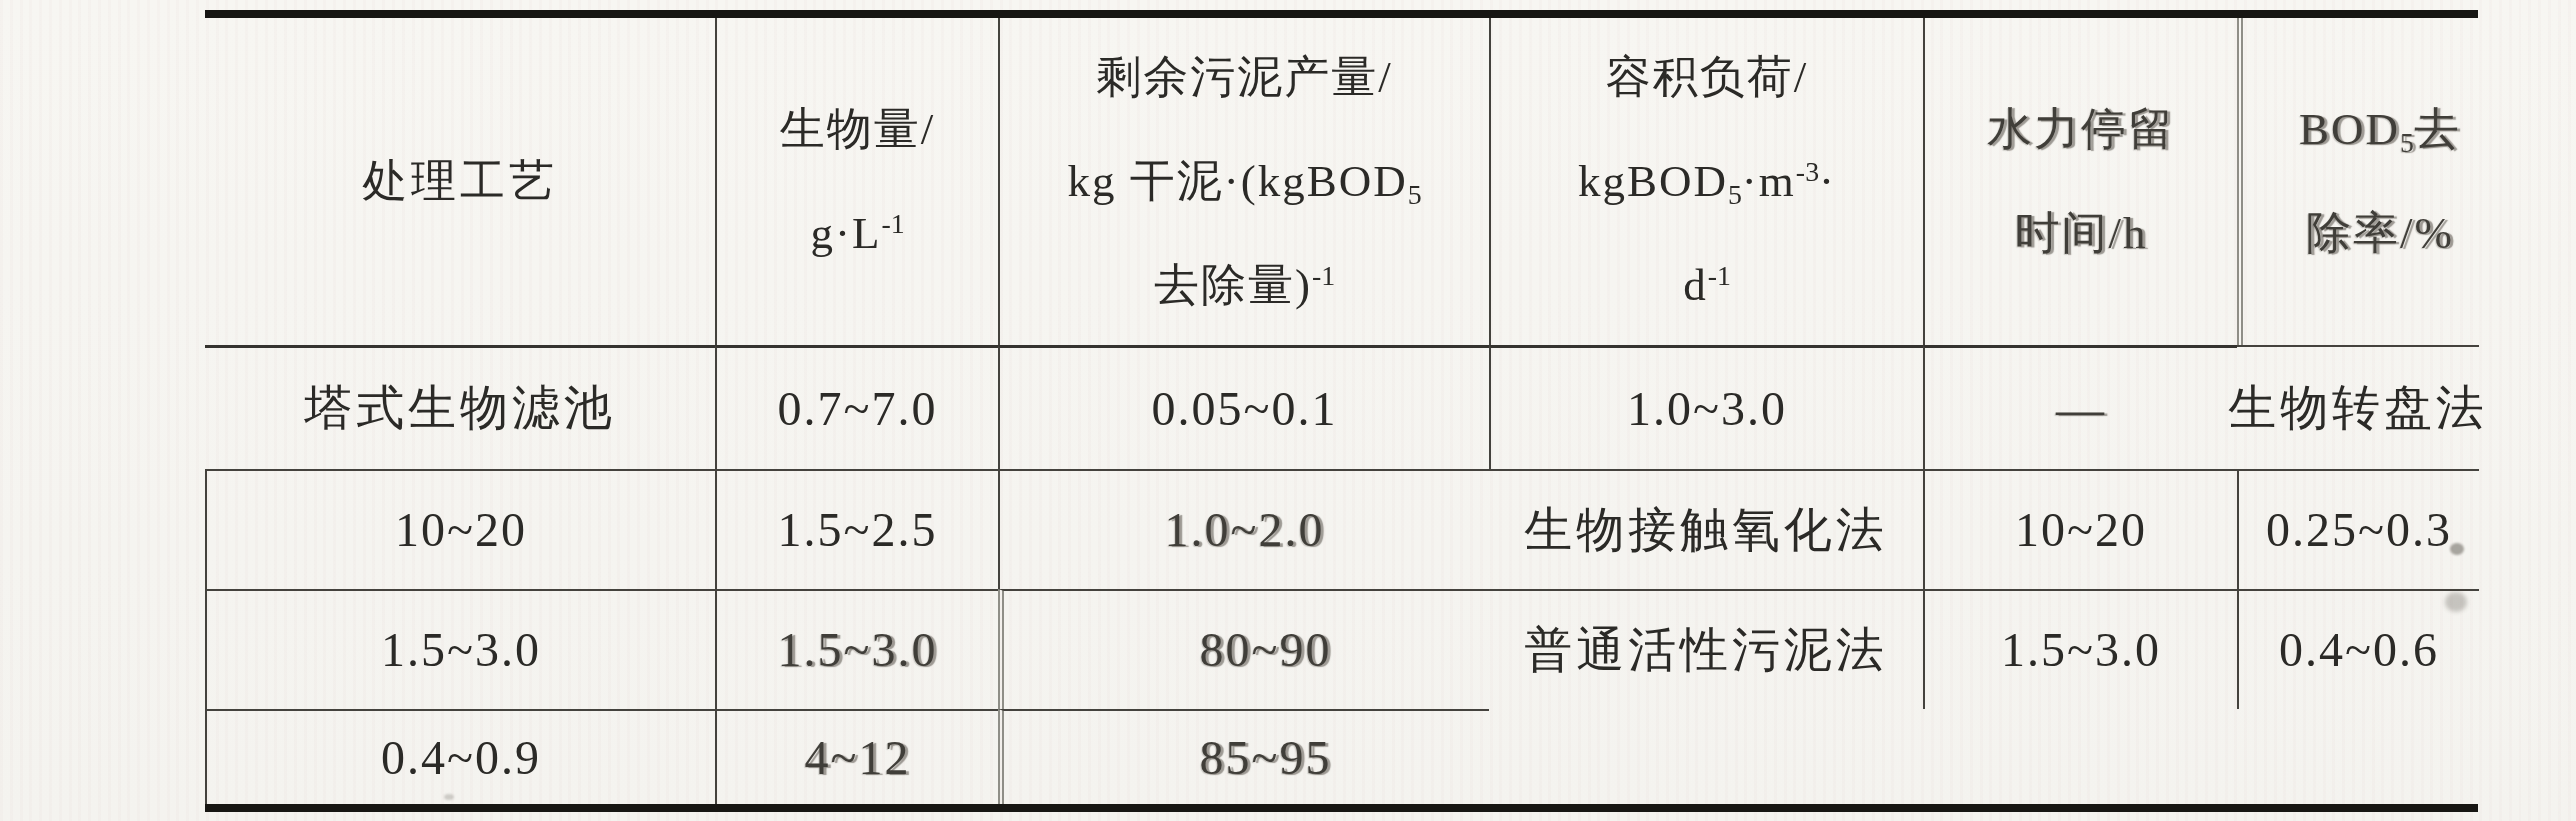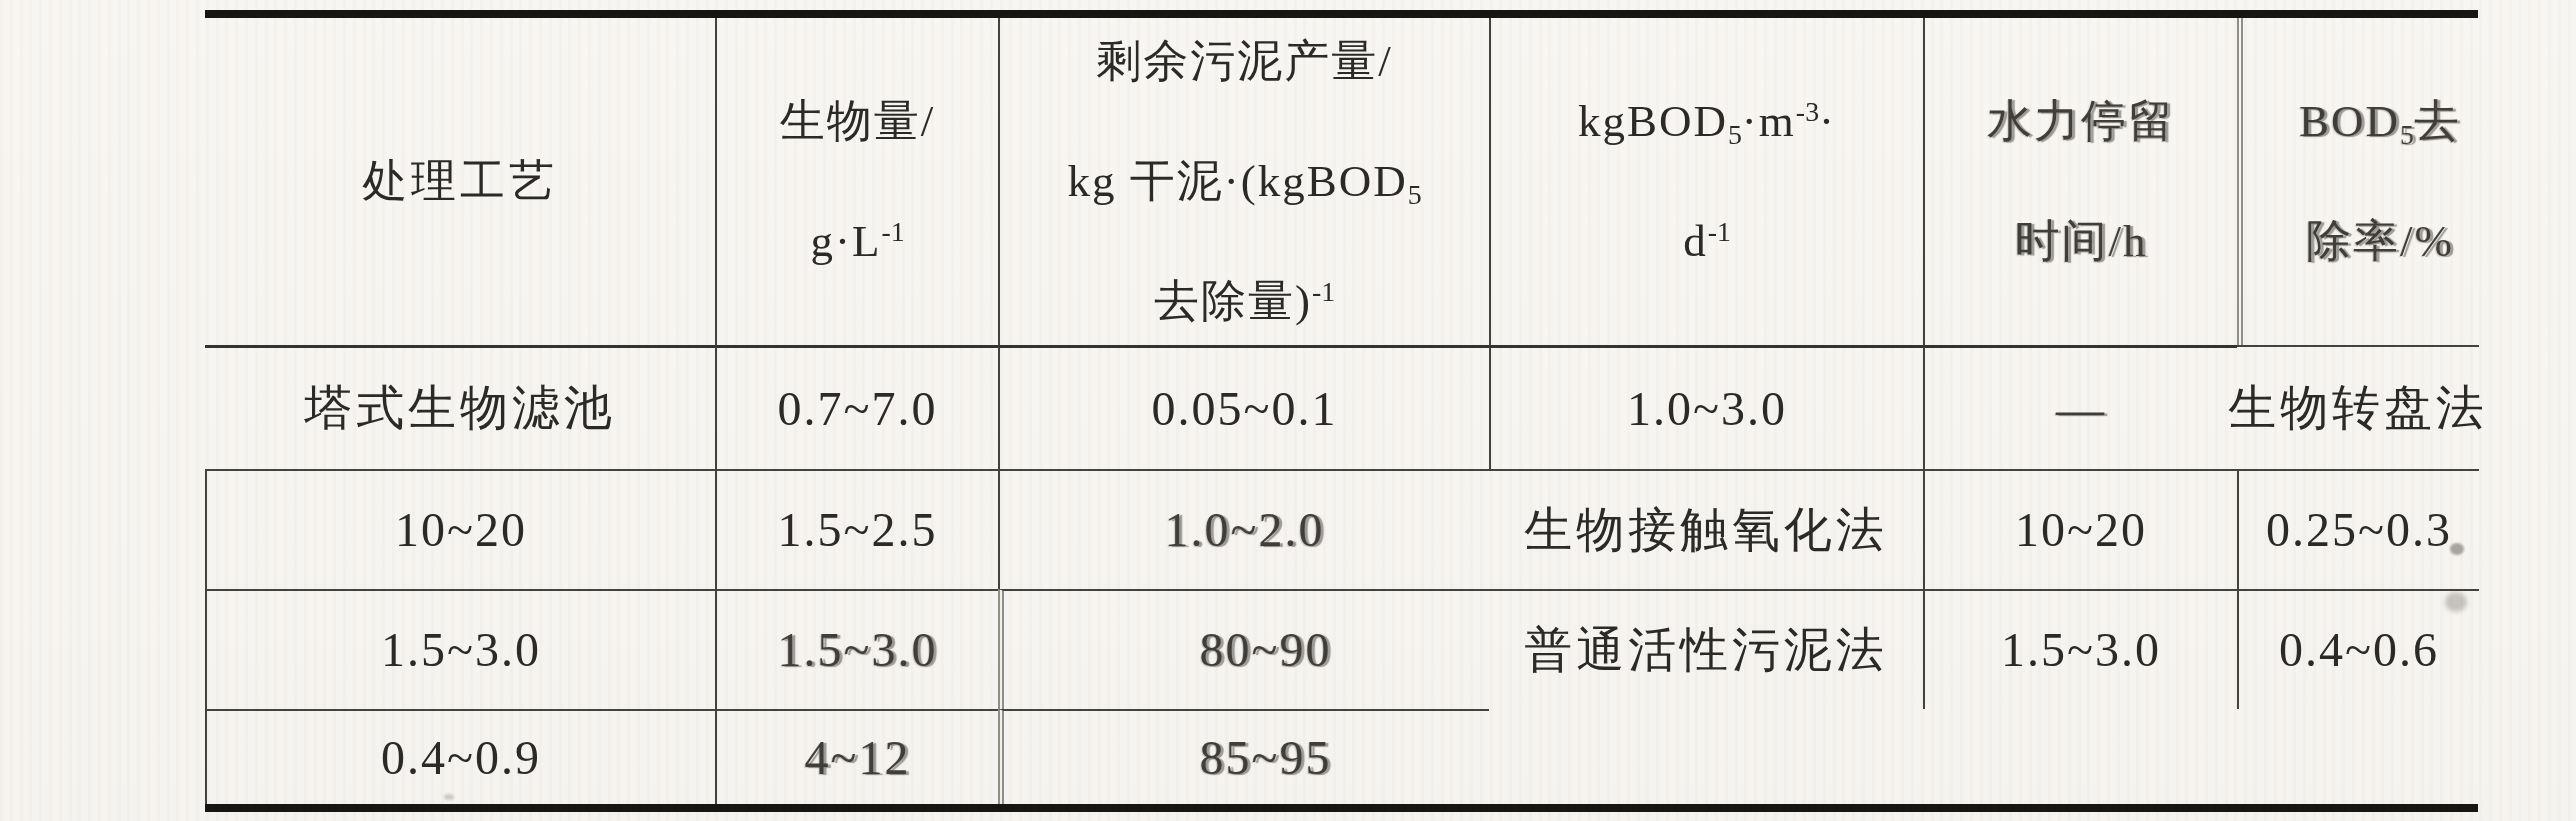--- a/index.html
+++ b/index.html
@@ -47,21 +47,20 @@
   }
   .first-col { border-left: none; }
   .head-row  { border-top: none; }
   .after-head { border-top-width: 3.9px; border-top-color: #35332f; text-align: center; }
   .bod-col { border-left: 6.9px double #8f8e87; padding-left: 44px; }
   .h {
     flex-direction: column;
     font-size: 45px;
     line-height: 104px;
     letter-spacing: 2px;
-    gap: 16px;
   }
   .h .hl { white-space: nowrap; }
   .d {
     font-size: 48px;
     letter-spacing: 2px;
     white-space: nowrap;
   }
   .zh { letter-spacing: 3.9px; }
   .ghost {
     color: #403e39;
@@ -100,20 +99,21 @@
       <div class="hl"><span>g·L</span><sup>-1</sup></div>
     </div>
 
     <div class="c h head-row">
       <div class="hl"><span>剩余污泥产量/</span></div>
       <div class="hl"><span>kg 干泥·(kgBOD</span><sub>5</sub></div>
       <div class="hl"><span>去除量)</span><sup>-1</sup></div>
     </div>
 
     <div class="c h head-row">
+      <div class="hl"><span>容积负荷/</span></div>
       <div class="hl"><span>kgBOD</span><sub>5</sub><span>·m</span><sup>-3</sup><span>·</span></div>
       <div class="hl"><span>d</span><sup>-1</sup></div>
     </div>
 
     <div class="c h head-row ghost">
       <div class="hl"><span>水力停留</span></div>
       <div class="hl"><span>时间/h</span></div>
     </div>
 
     <div class="c h head-row bod-col ghost">

